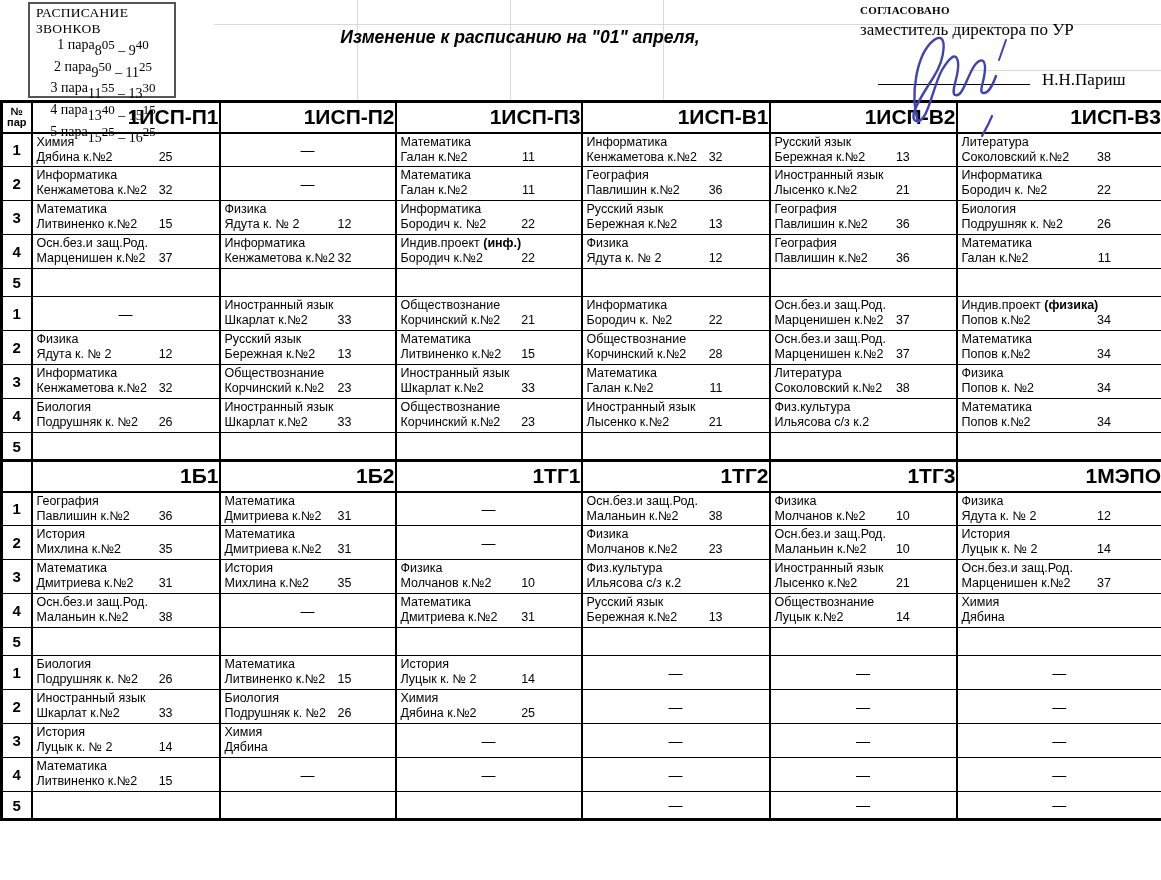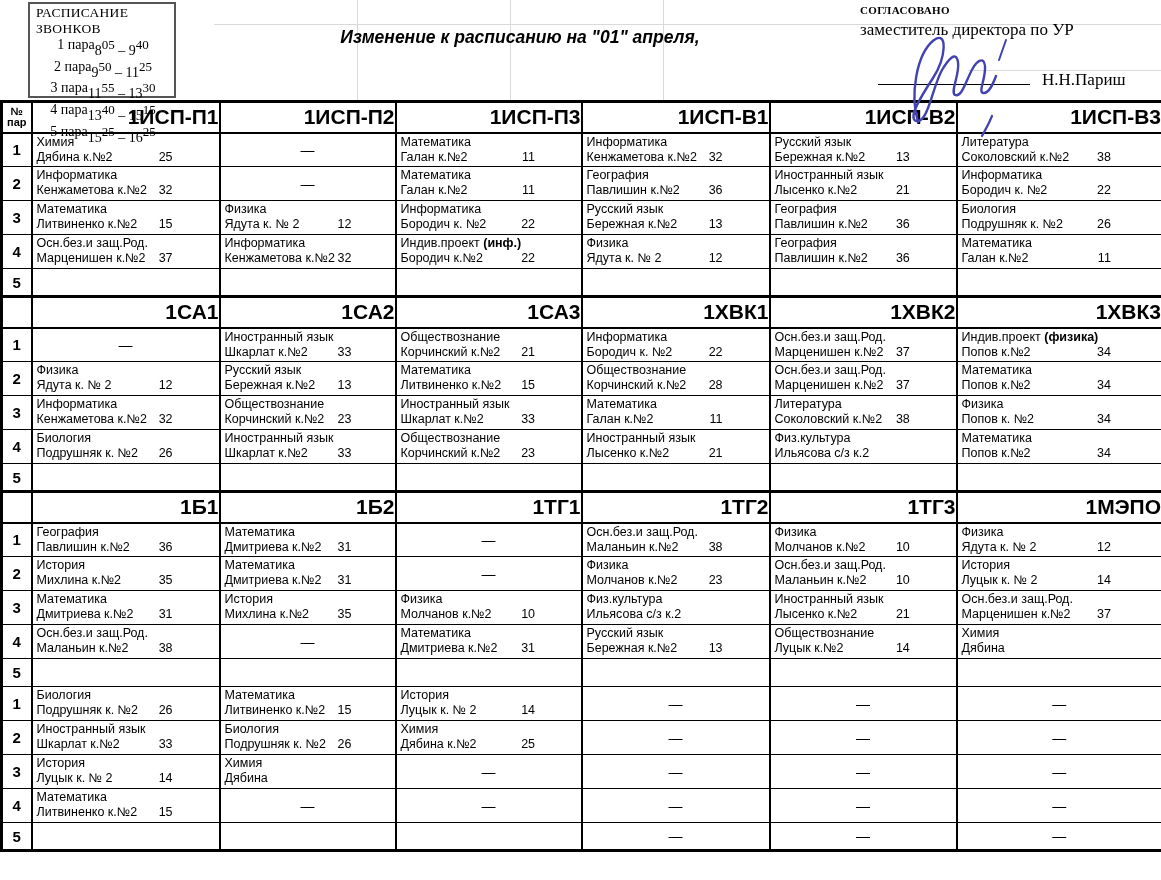--- a/index.html
+++ b/index.html
@@ -300,29 +300,20 @@
         </tr>
         <tr class="last-row">
           <td class="numcell">5</td>
           <td class="cell csep"></td>
           <td class="cell csep"></td>
           <td class="cell csep"></td>
           <td class="cell csep"></td>
           <td class="cell csep"></td>
           <td class="cell csep"></td>
         </tr>
-        <tr class="hdr-row">
-          <th class="numhdr"></th>
-          <th class="group csep">1СА1</th>
-          <th class="group csep">1СА2</th>
-          <th class="group csep">1СА3</th>
-          <th class="group csep">1ХВК1</th>
-          <th class="group csep">1ХВК2</th>
-          <th class="group csep">1ХВК3</th>
-        </tr>
         <tr class="data-row">
           <td class="numcell">1</td>
           <td class="dashcell csep">—</td>
           <td class="cell csep">
             <div class="subj"><span>Иностранный язык</span></div>
             <div class="tline">
               <span>Шкарлат к.№2</span>
               <span class="room">33</span>
             </div>
           </td>

